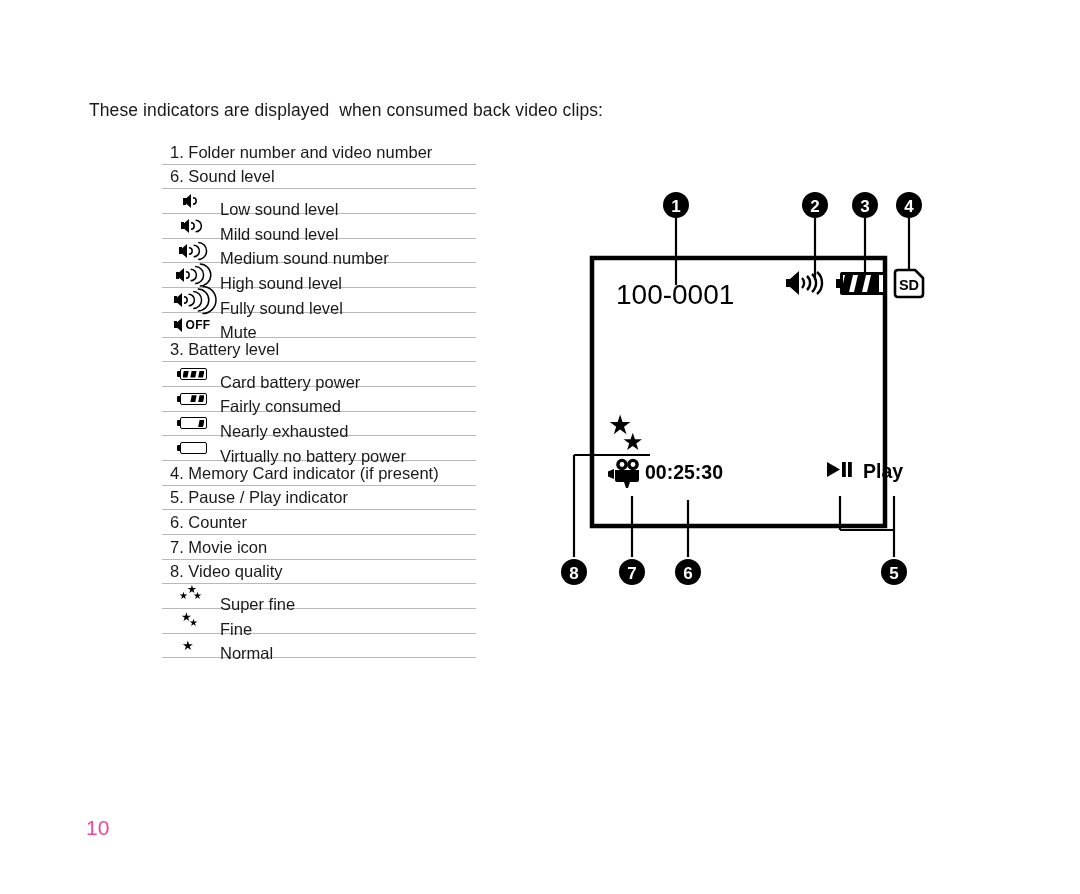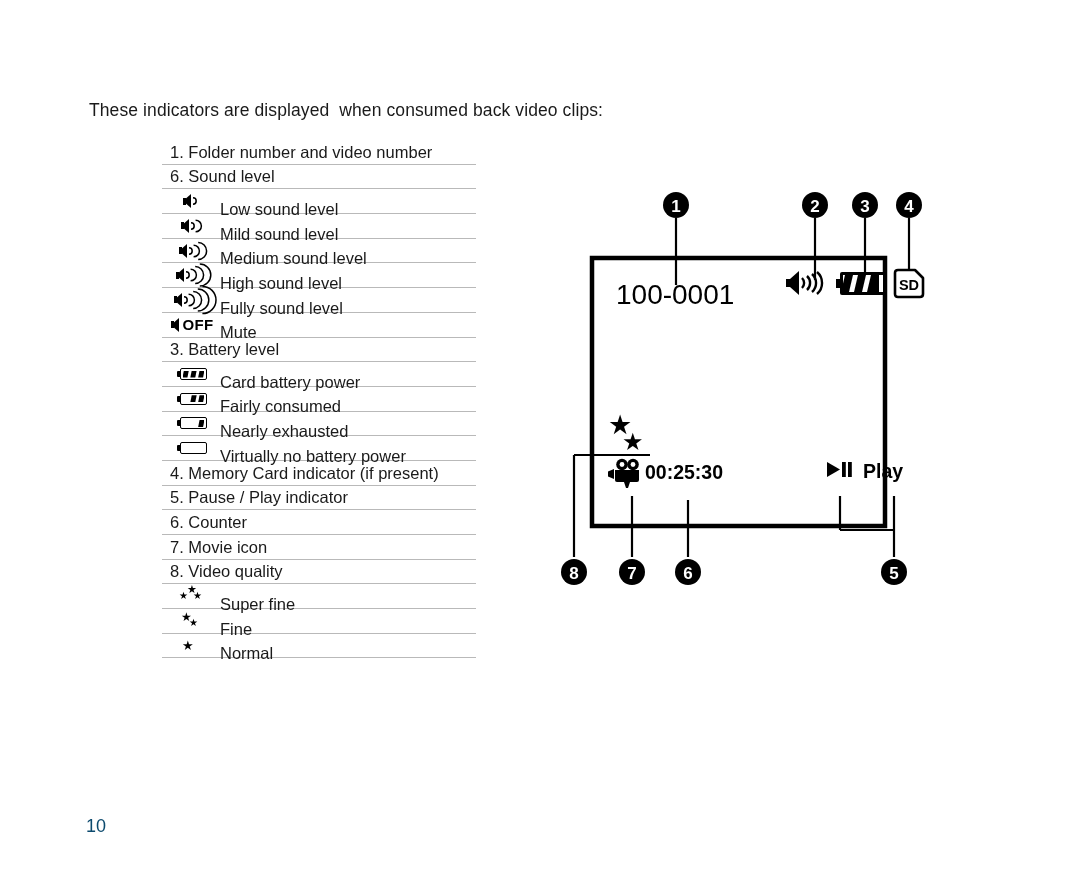--- a/index.html
+++ b/index.html
@@ -39,21 +39,21 @@
     width:0;height:0;border-style:solid;
     border-width:7px 8px 7px 0;
     border-color:transparent #000 transparent transparent;
     position:relative;
   }
   .spk .cone::after{
     content:"";position:absolute;left:0px;top:-3.5px;
     width:3px;height:7px;background:#000;
   }
   .arcs{display:inline-flex;align-items:center;margin-left:1px;}
-  .offtxt{font-size:15px;font-weight:bold;margin-left:4px;letter-spacing:.3px;}
+  .offtxt{font-size:12px;font-weight:bold;margin-left:4px;letter-spacing:.3px;}
 
   
   .bat{display:inline-flex;align-items:center;}
   .bat .nub{
     width:3px;height:6px;background:#000;border-radius:1px 0 0 1px;
   }
   .bat .body{
     width:27px;height:12px;border:1.6px solid #000;border-radius:2px;
     box-sizing:border-box;display:flex;align-items:stretch;
     padding:1.5px;gap:1.5px;background:#fff;
@@ -65,21 +65,21 @@
   
   .stars{position:relative;width:26px;height:18px;}
   .stars .s{position:absolute;color:#000;line-height:1;}
 
   
   .diagram{position:absolute;left:540px;top:180px;width:430px;height:420px;}
   svg{display:block;overflow:visible;}
 
   
   .pagenum{
-    position:absolute;left:86px;top:816px;font-size:18px;color:#0c4a6e;
+    position:absolute;left:86px;top:816px;font-size:21px;color:#ec4899;
   }
 </style>
 </head>
 <body>
 
 <div class="page">
 
   <div class="intro">These indicators are displayed  when consumed back video clips:</div>
 
   <div class="table" id="indicator-table">
@@ -122,21 +122,21 @@
             <span class="cone"></span>
             <span class="arcs">
               <svg width="17.799999999999997" height="20" viewBox="0 0 17.799999999999997 20">
                 <path d="M1 6.8 A3.2 3.2 0 0 1 1 13.2" fill="none" stroke="#000" stroke-width="1.5"></path>
                 <path d="M5.6 4.199999999999999 A5.800000000000001 5.800000000000001 0 0 1 5.6 15.8" fill="none" stroke="#000" stroke-width="1.5"></path>
                 <path d="M10.2 1.5999999999999996 A8.4 8.4 0 0 1 10.2 18.4" fill="none" stroke="#000" stroke-width="1.5"></path>
               </svg>
             </span>
           </span>
         </span>
-        <span class="rlabel">Medium sound level</span>
+        <span class="rlabel">Medium sound number</span>
       </div>
       <div class="row icon">
         <span class="ricon">
           <span class="spk">
             <span class="cone"></span>
             <span class="arcs">
               <svg width="22.4" height="20" viewBox="0 0 22.4 20">
                 <path d="M1 6.8 A3.2 3.2 0 0 1 1 13.2" fill="none" stroke="#000" stroke-width="1.5"></path>
                 <path d="M5.6 4.199999999999999 A5.800000000000001 5.800000000000001 0 0 1 5.6 15.8" fill="none" stroke="#000" stroke-width="1.5"></path>
                 <path d="M10.2 1.5999999999999996 A8.4 8.4 0 0 1 10.2 18.4" fill="none" stroke="#000" stroke-width="1.5"></path>

